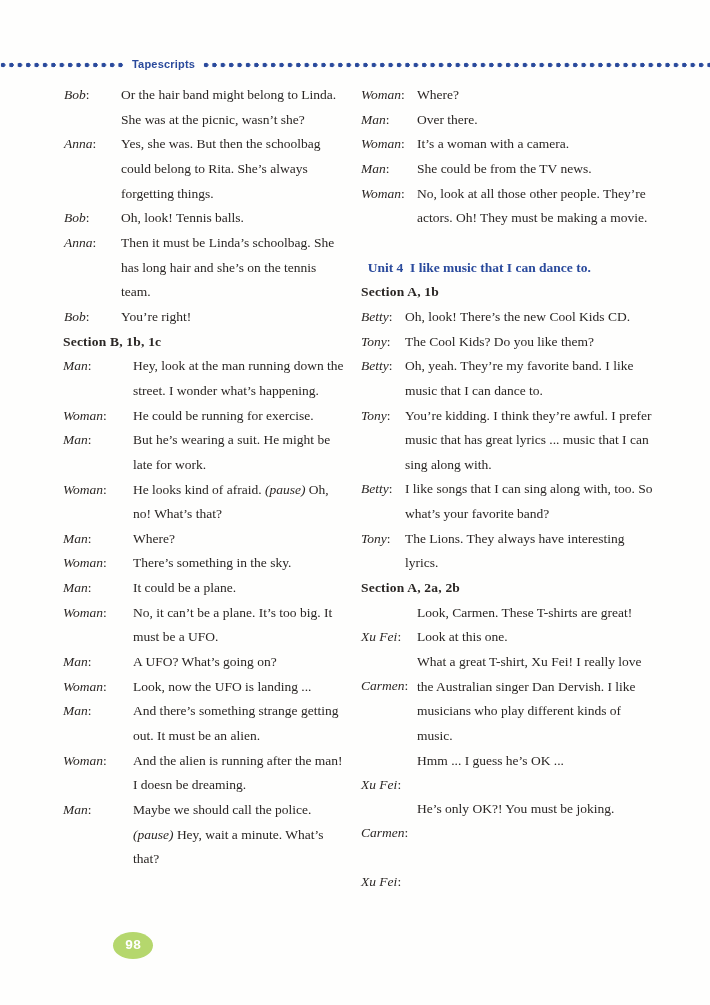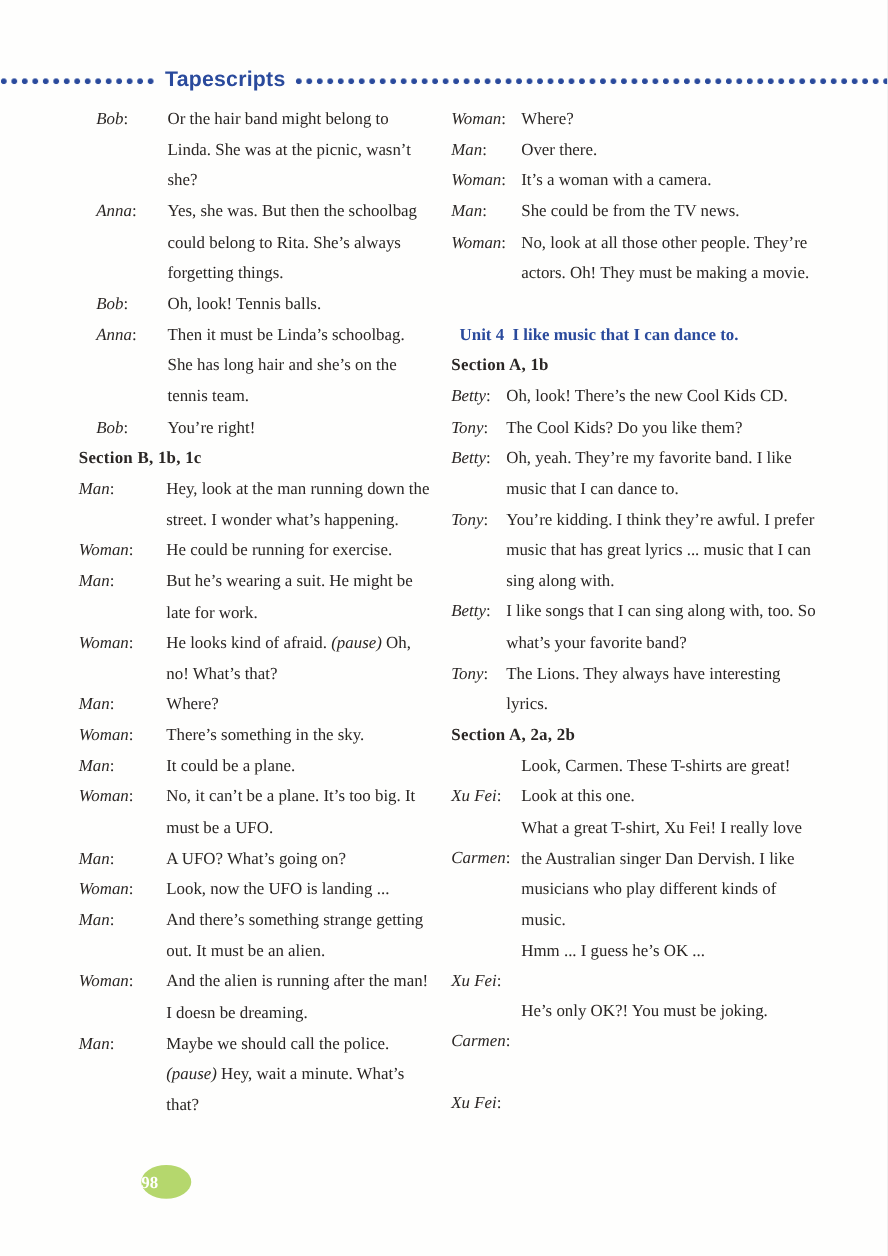--- a/index.html
+++ b/index.html
@@ -16,48 +16,48 @@
   }
   .dots {
     height:6px; align-self:center; margin-top:2px;
     background-image:radial-gradient(circle 2.1px at 3px 3px, var(--blue) 2.05px, rgba(0,0,0,0) 2.6px);
     background-size:8.4px 6px; background-repeat:repeat-x;
   }
   .dots-left  { width:124px; }
   .dots-right { flex:1; }
   .header-title {
     padding:0 8px; font-family:"Liberation Sans", sans-serif;
-    font-weight:bold; font-size:17px; color:var(--blue); letter-spacing:.2px;
+    font-weight:bold; font-size:11px; color:var(--blue); letter-spacing:.2px;
   }
   
   .col {
     position:absolute; top:83px; font-size:13.5px; line-height:24.65px;
   }
   .col-left  { left:63px;  width:283px; }
   .col-right { left:361px; width:293px; }
   .entry { display:flex; }
   .entry .spk { flex:none; }
   .entry .spk em, .txt em { font-style:italic; }
   .entry .txt { flex:1; }
   
-  .g-a .spk { width:57px; margin-left:14px; }  
+  .g-a .spk { width:57px; margin-left:1px; }  
   .g-b .spk { width:70px; }                    
   .g-c .spk { width:56px; }                    
   .g-d .spk { width:44px; }                    
   .g-e .spk { width:56px;margin-top:24px; }                    
   .section-heading { font-weight:bold; letter-spacing:.2px; }
   .unit-heading { color:var(--blue); font-weight:bold; display:flex; }
   .unit-heading .unit-label { flex:0 0 49px;text-align:center; }
   .spacer { height:24.65px; }
   
   .page-badge {
     position:absolute; left:113px; top:932px; width:40px; height:27px;
     background:var(--green); border-radius:50%;
-    color:#fff; font-family:Liberation Serif, serif; font-weight:bold;
-    font-size:13.5px; line-height:27px;
+    color:#fff; font-family:Liberation Mono, monospace; font-weight:bold;
+    font-size:13.5px; text-align:center; line-height:27px;
   }
 </style>
 </head>
 <body>
 
 <div class="page" style="--blue: #2a4a9c; --green: #b5d76d; color: rgb(42, 38, 36);">
   <div class="header">
     <div class="dots dots-left"></div>
     <div class="header-title">Tapescripts</div>
     <div class="dots dots-right"></div>

